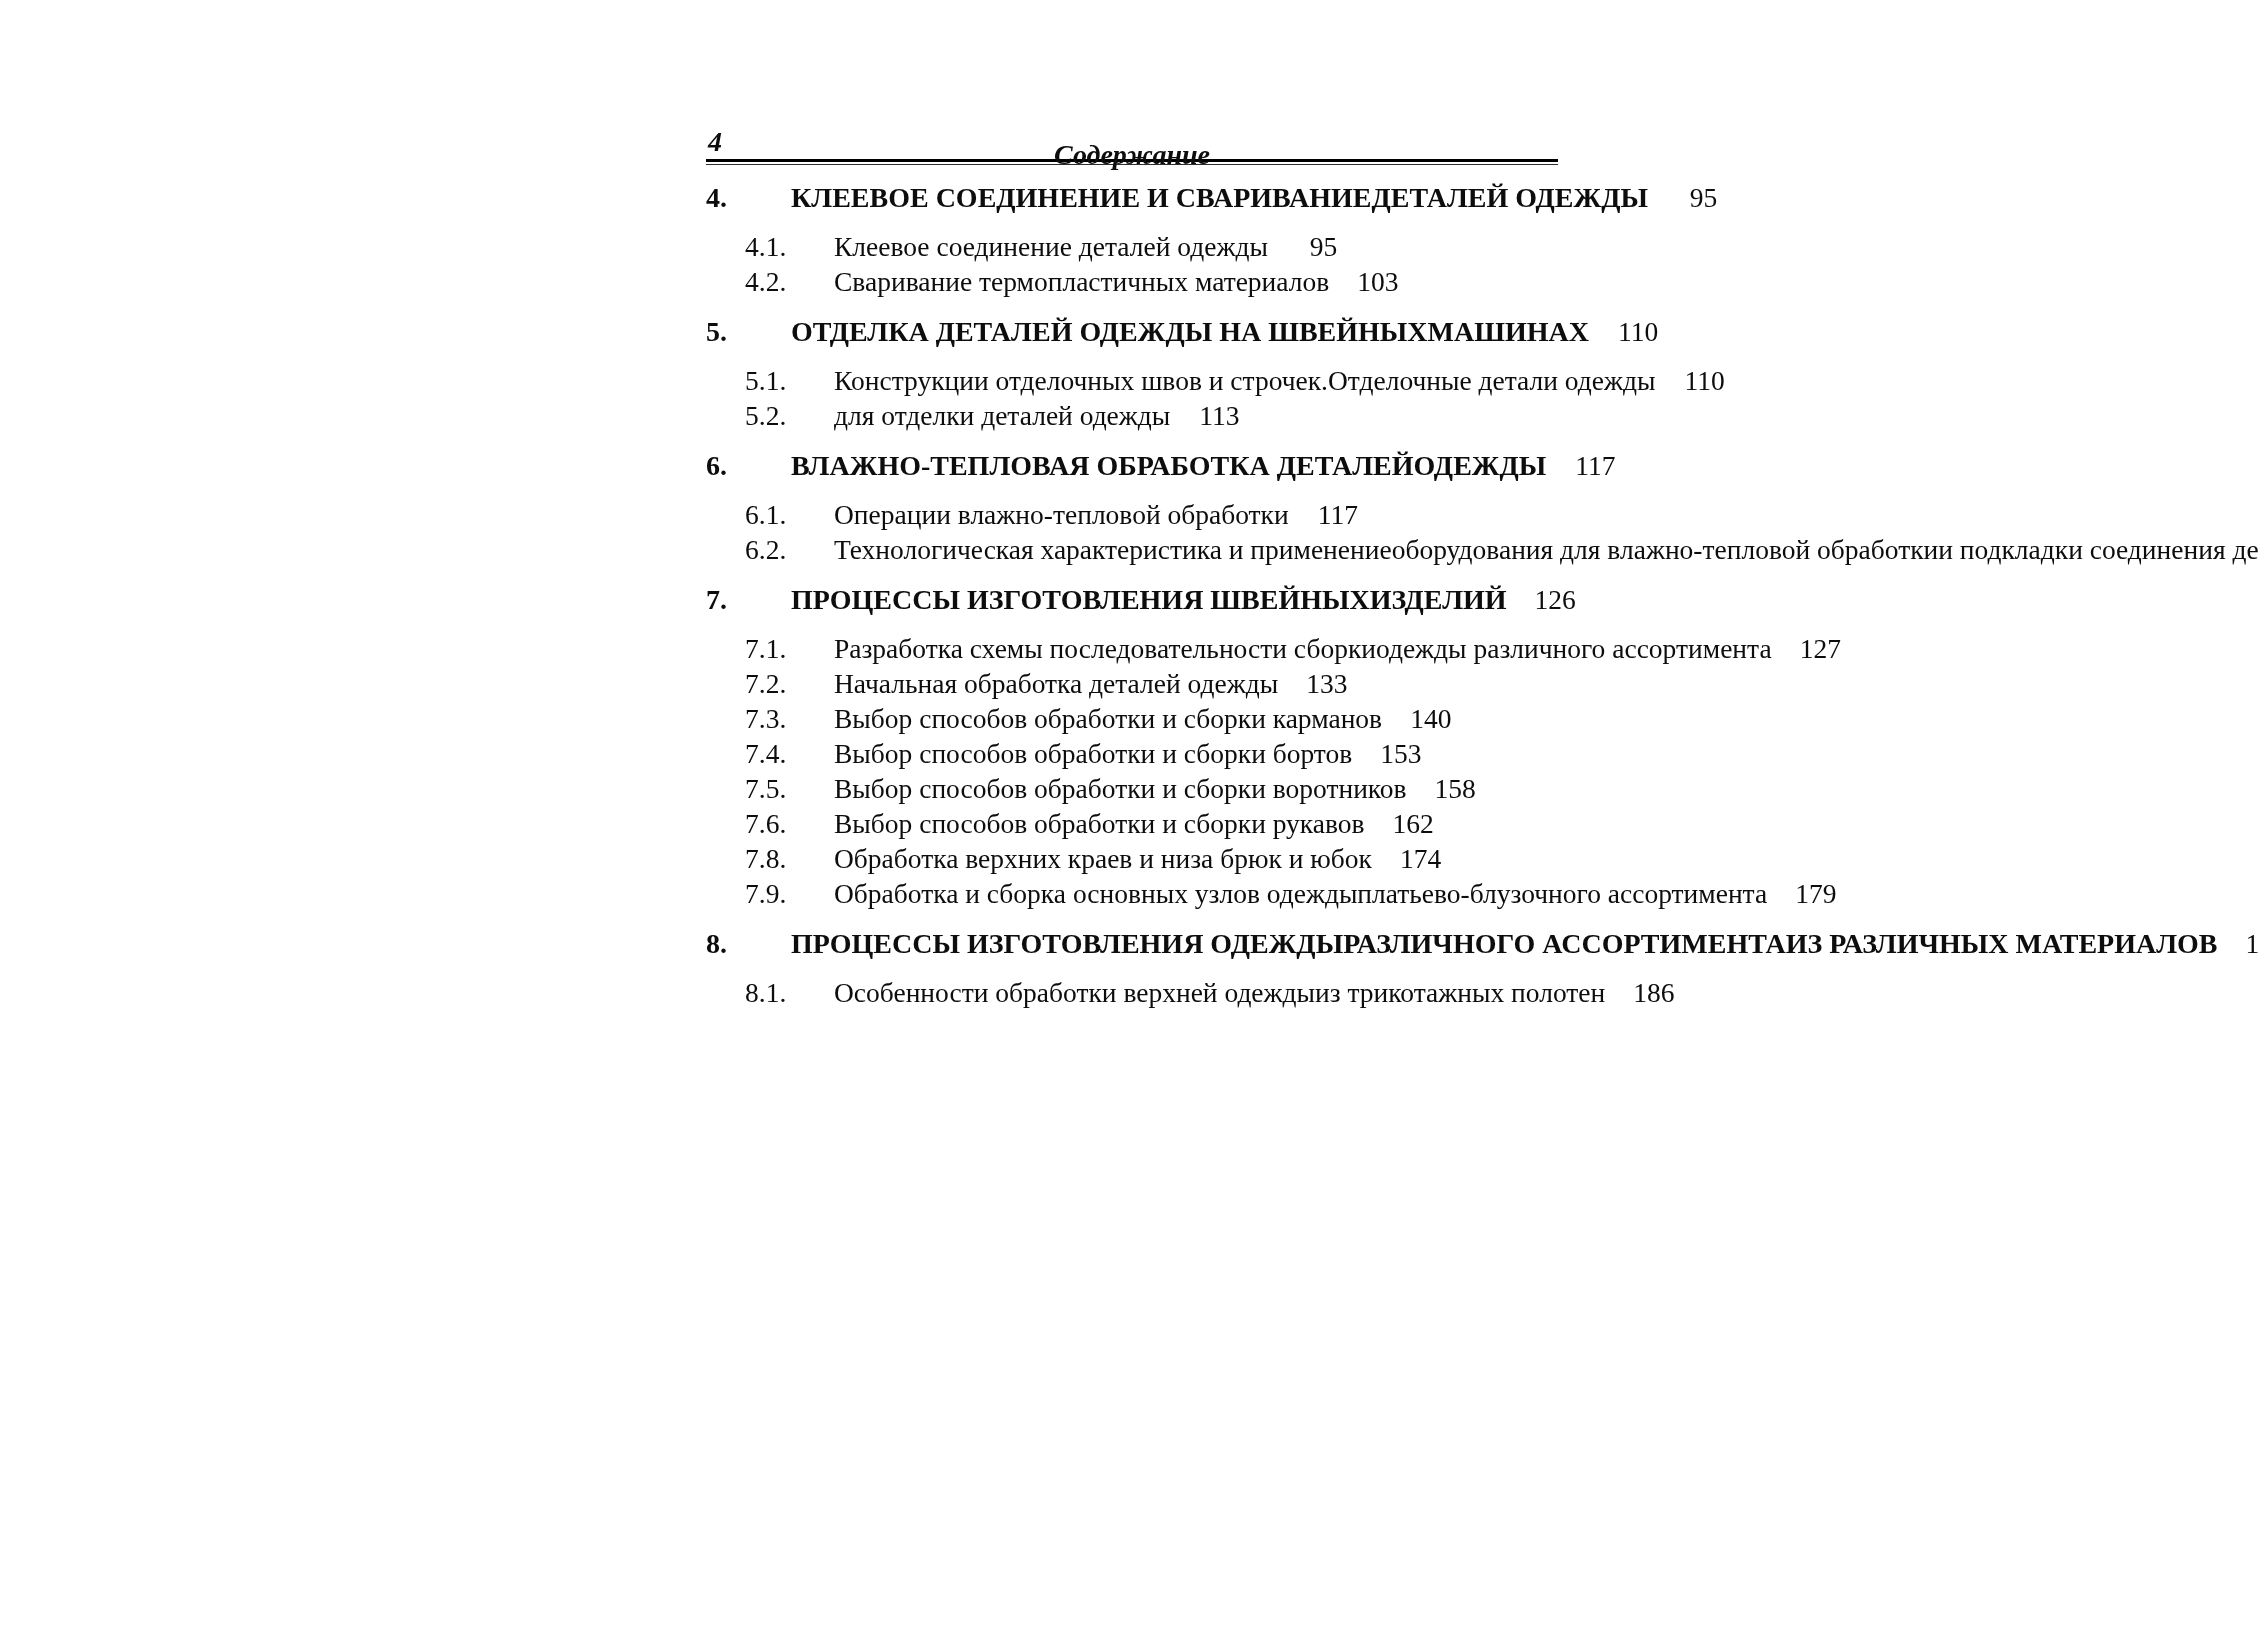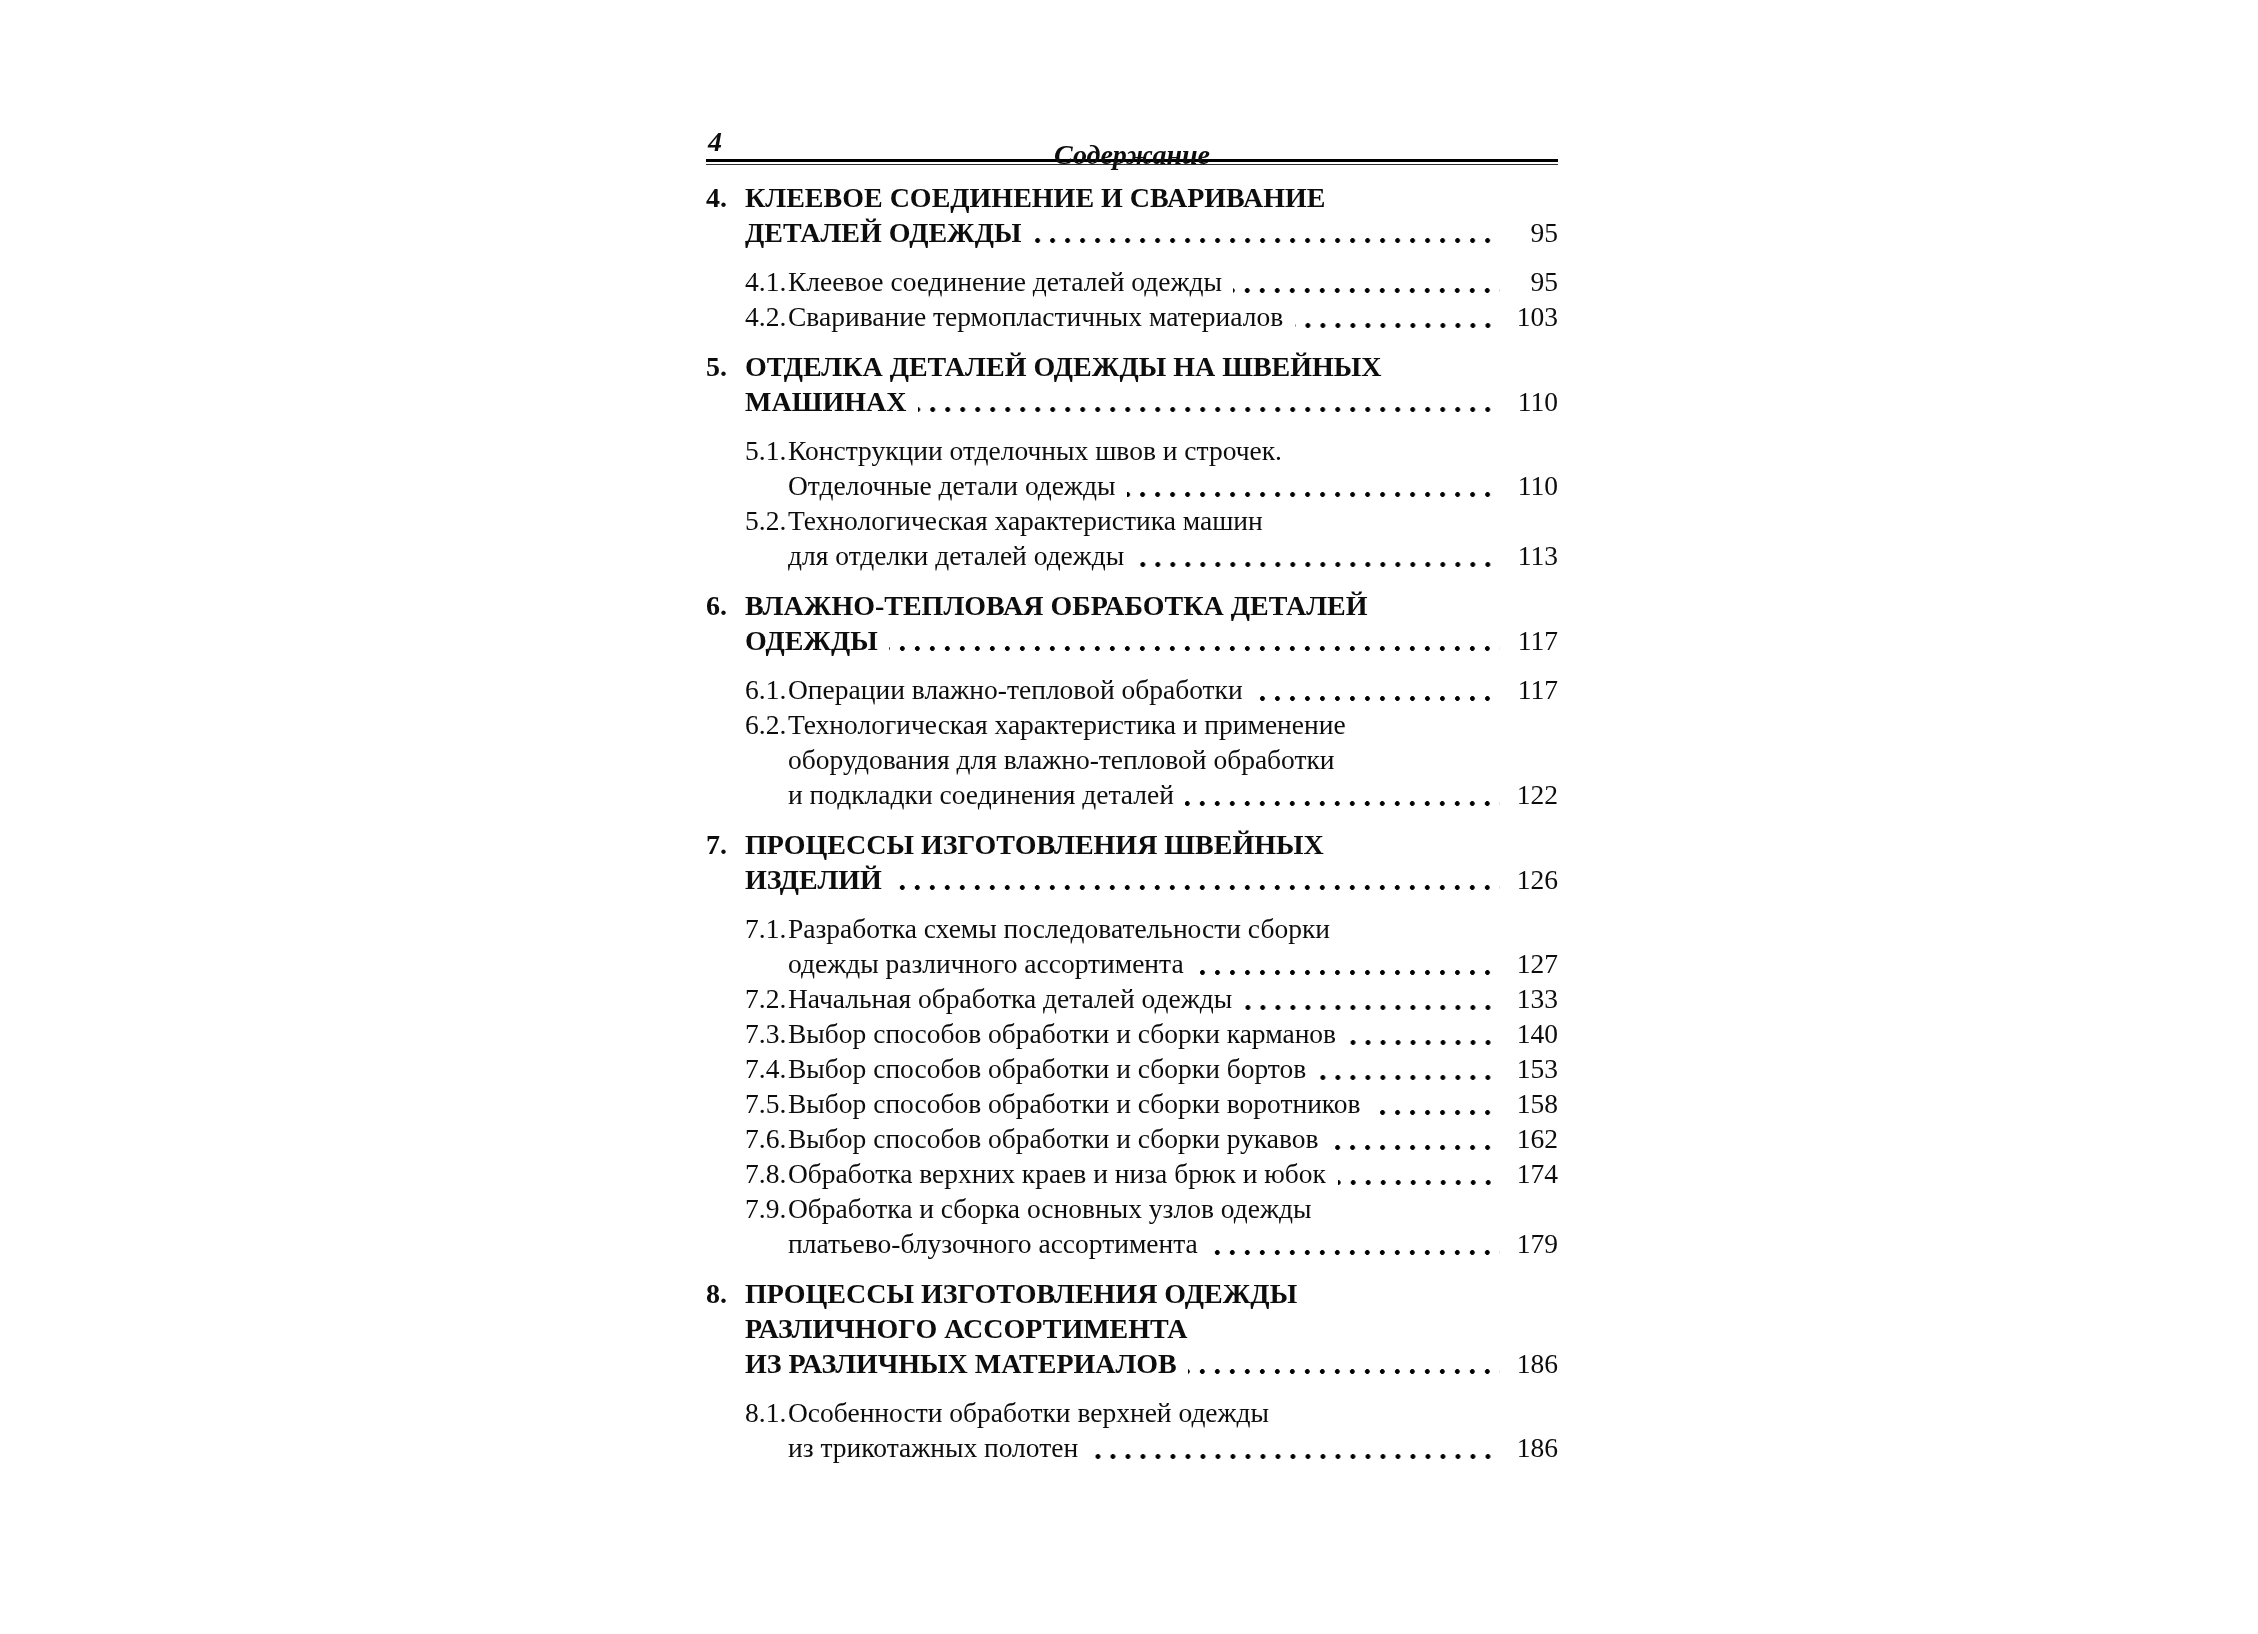--- a/index.html
+++ b/index.html
@@ -35,21 +35,21 @@
   .toc {
     margin-top: 6.8px;
     font-size: 27.5px;
     line-height: 35px;
   }
   .entry { display: flex; }
   .entry .num { flex: 0 0 39px; white-space: nowrap; }
   .entry.section { padding-left: 39px; }
   .entry.section .num { flex: 0 0 43px; }
   .entry.chapter { font-weight: 700; font-size: 28px; margin: 14.5px 0; }
-  .entry .body { flex: 1; min-width: 0; display: flex; flex-direction: column; }
+  .entry .body { flex: 1; min-width: 0; display: flex; flex-direction: row; margin-left: 46px; }
   .line { display: flex; align-items: baseline; }
   .line .t { white-space: nowrap; }
   .leader {
     flex: 1 1 auto;
     align-self: stretch;
     margin: 0 9.7px 0 11.6px;
     background-image: radial-gradient(circle at 2.4px 2.4px, #000 2px, rgba(0,0,0,0) 2.7px);
     background-size: 15px 4.8px;
     background-repeat: repeat-x;
     background-position: right 0 bottom 6.8px;
@@ -123,23 +123,20 @@
             <span class="t">Отделочные детали одежды</span>
             <span class="leader"></span>
             <span class="pg">110</span>
           </span>
         </span>
       </div>
       <div class="entry section">
         <span class="num">5.2.</span>
         <span class="body">
           <span class="line">
-            <span class="t">Технологическая характеристика машин</span>
-          </span>
-          <span class="line">
             <span class="t">для отделки деталей одежды</span>
             <span class="leader"></span>
             <span class="pg">113</span>
           </span>
         </span>
       </div>
       <div class="entry chapter">
         <span class="num">6.</span>
         <span class="body">
           <span class="line">

